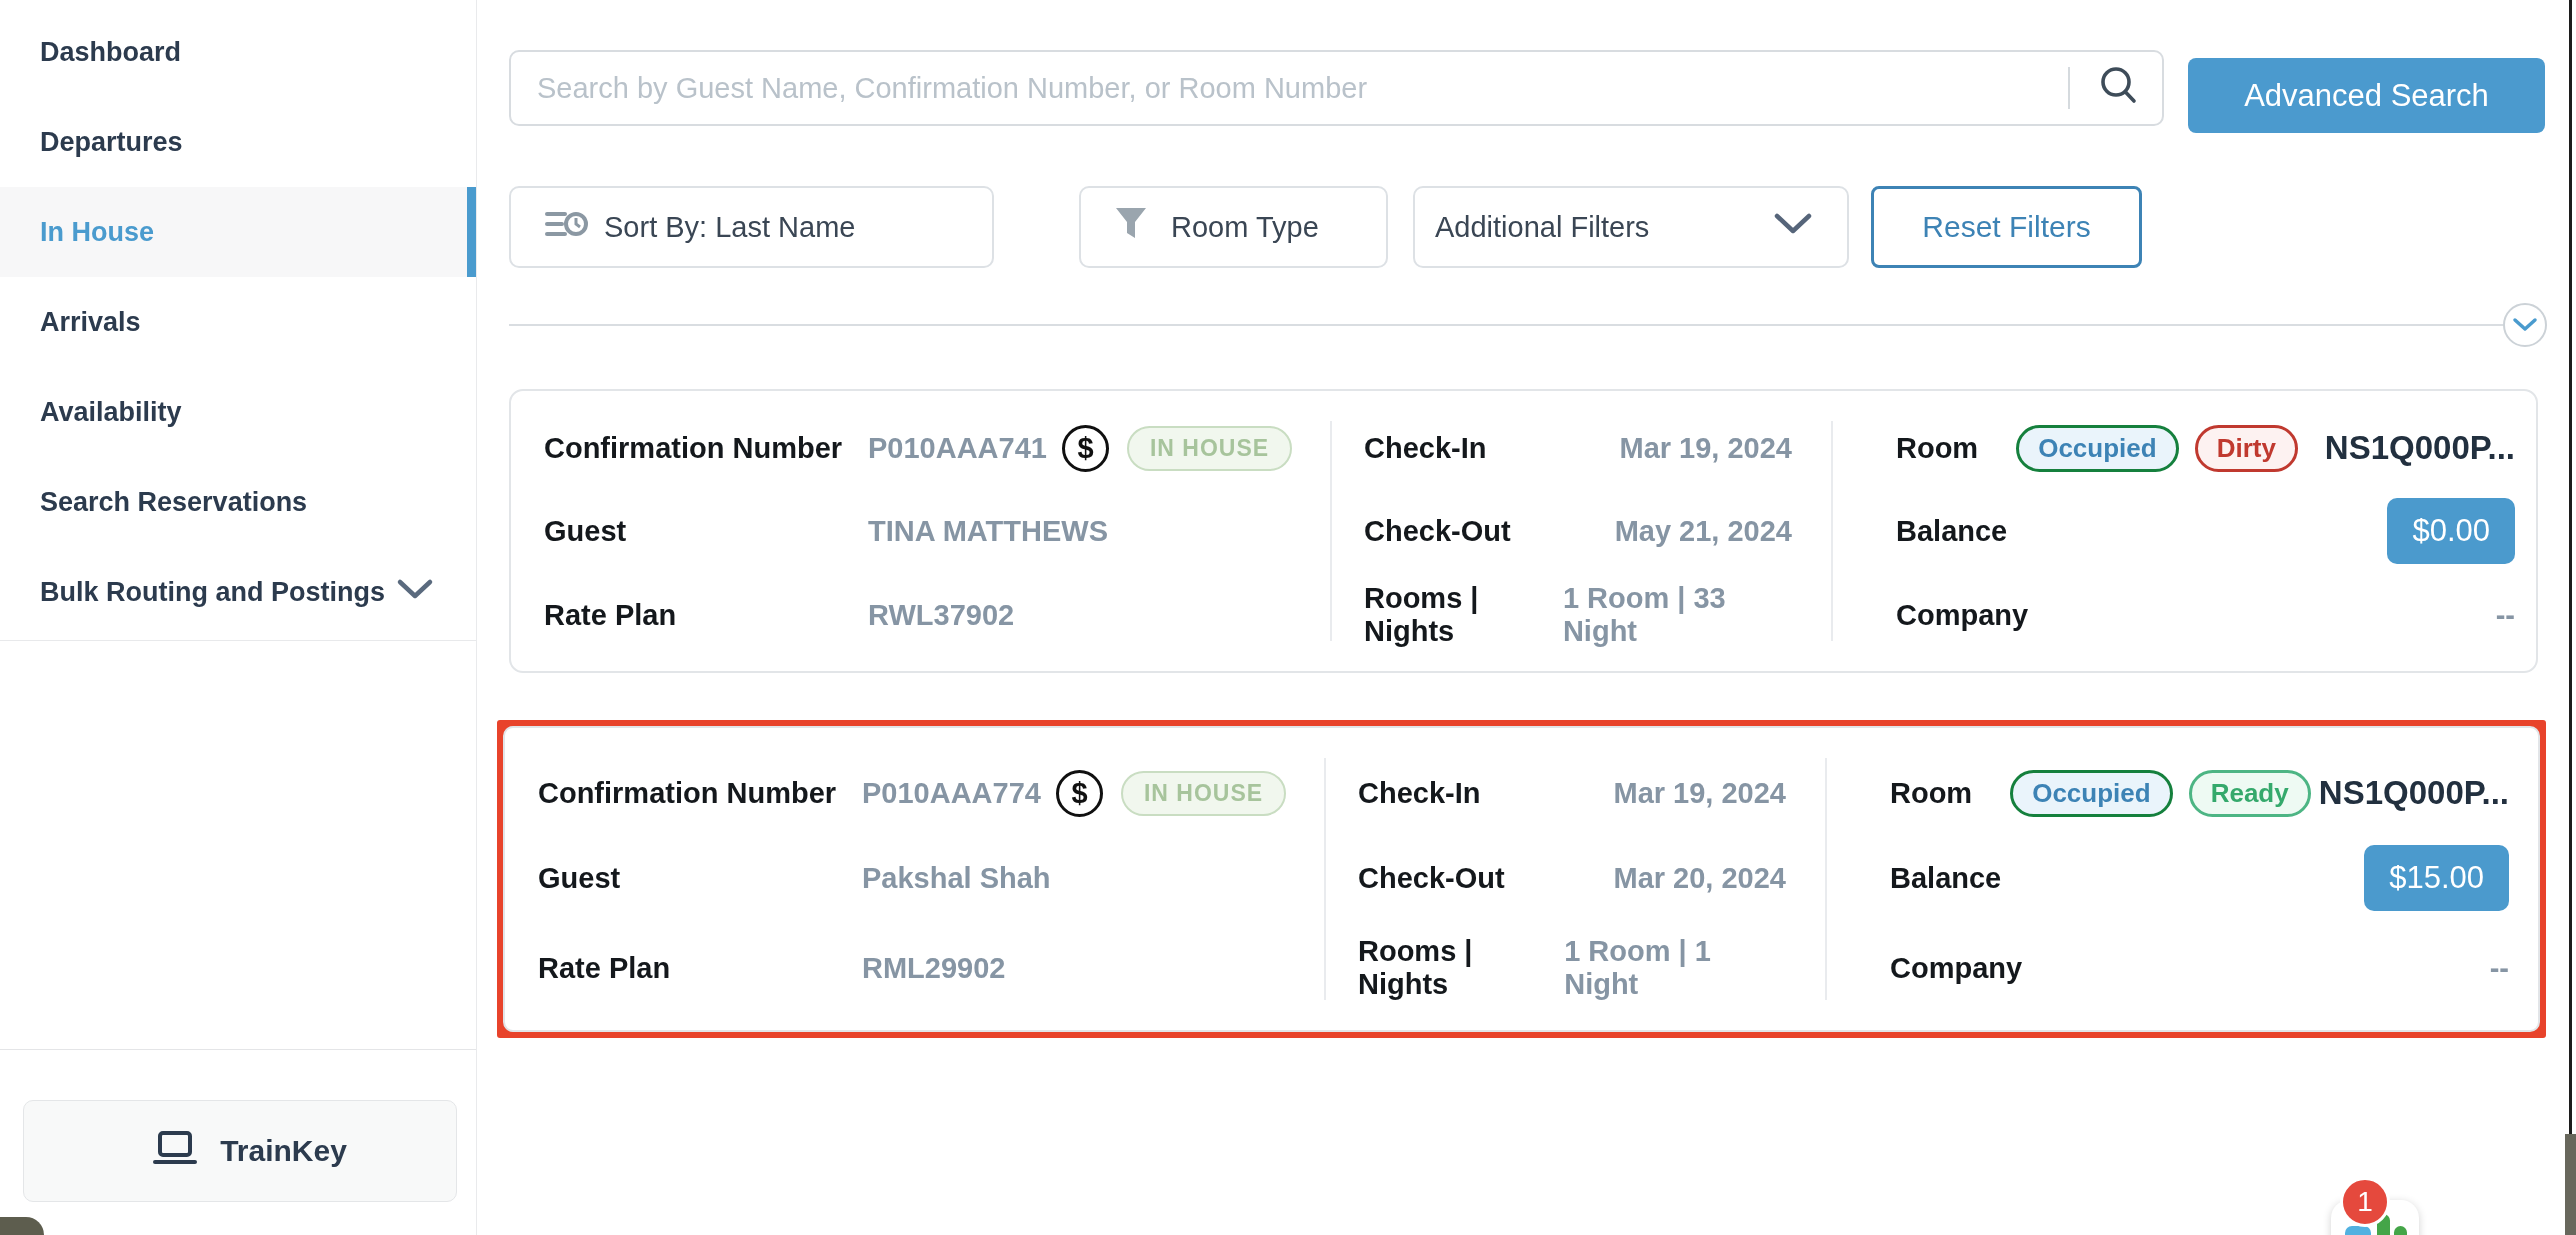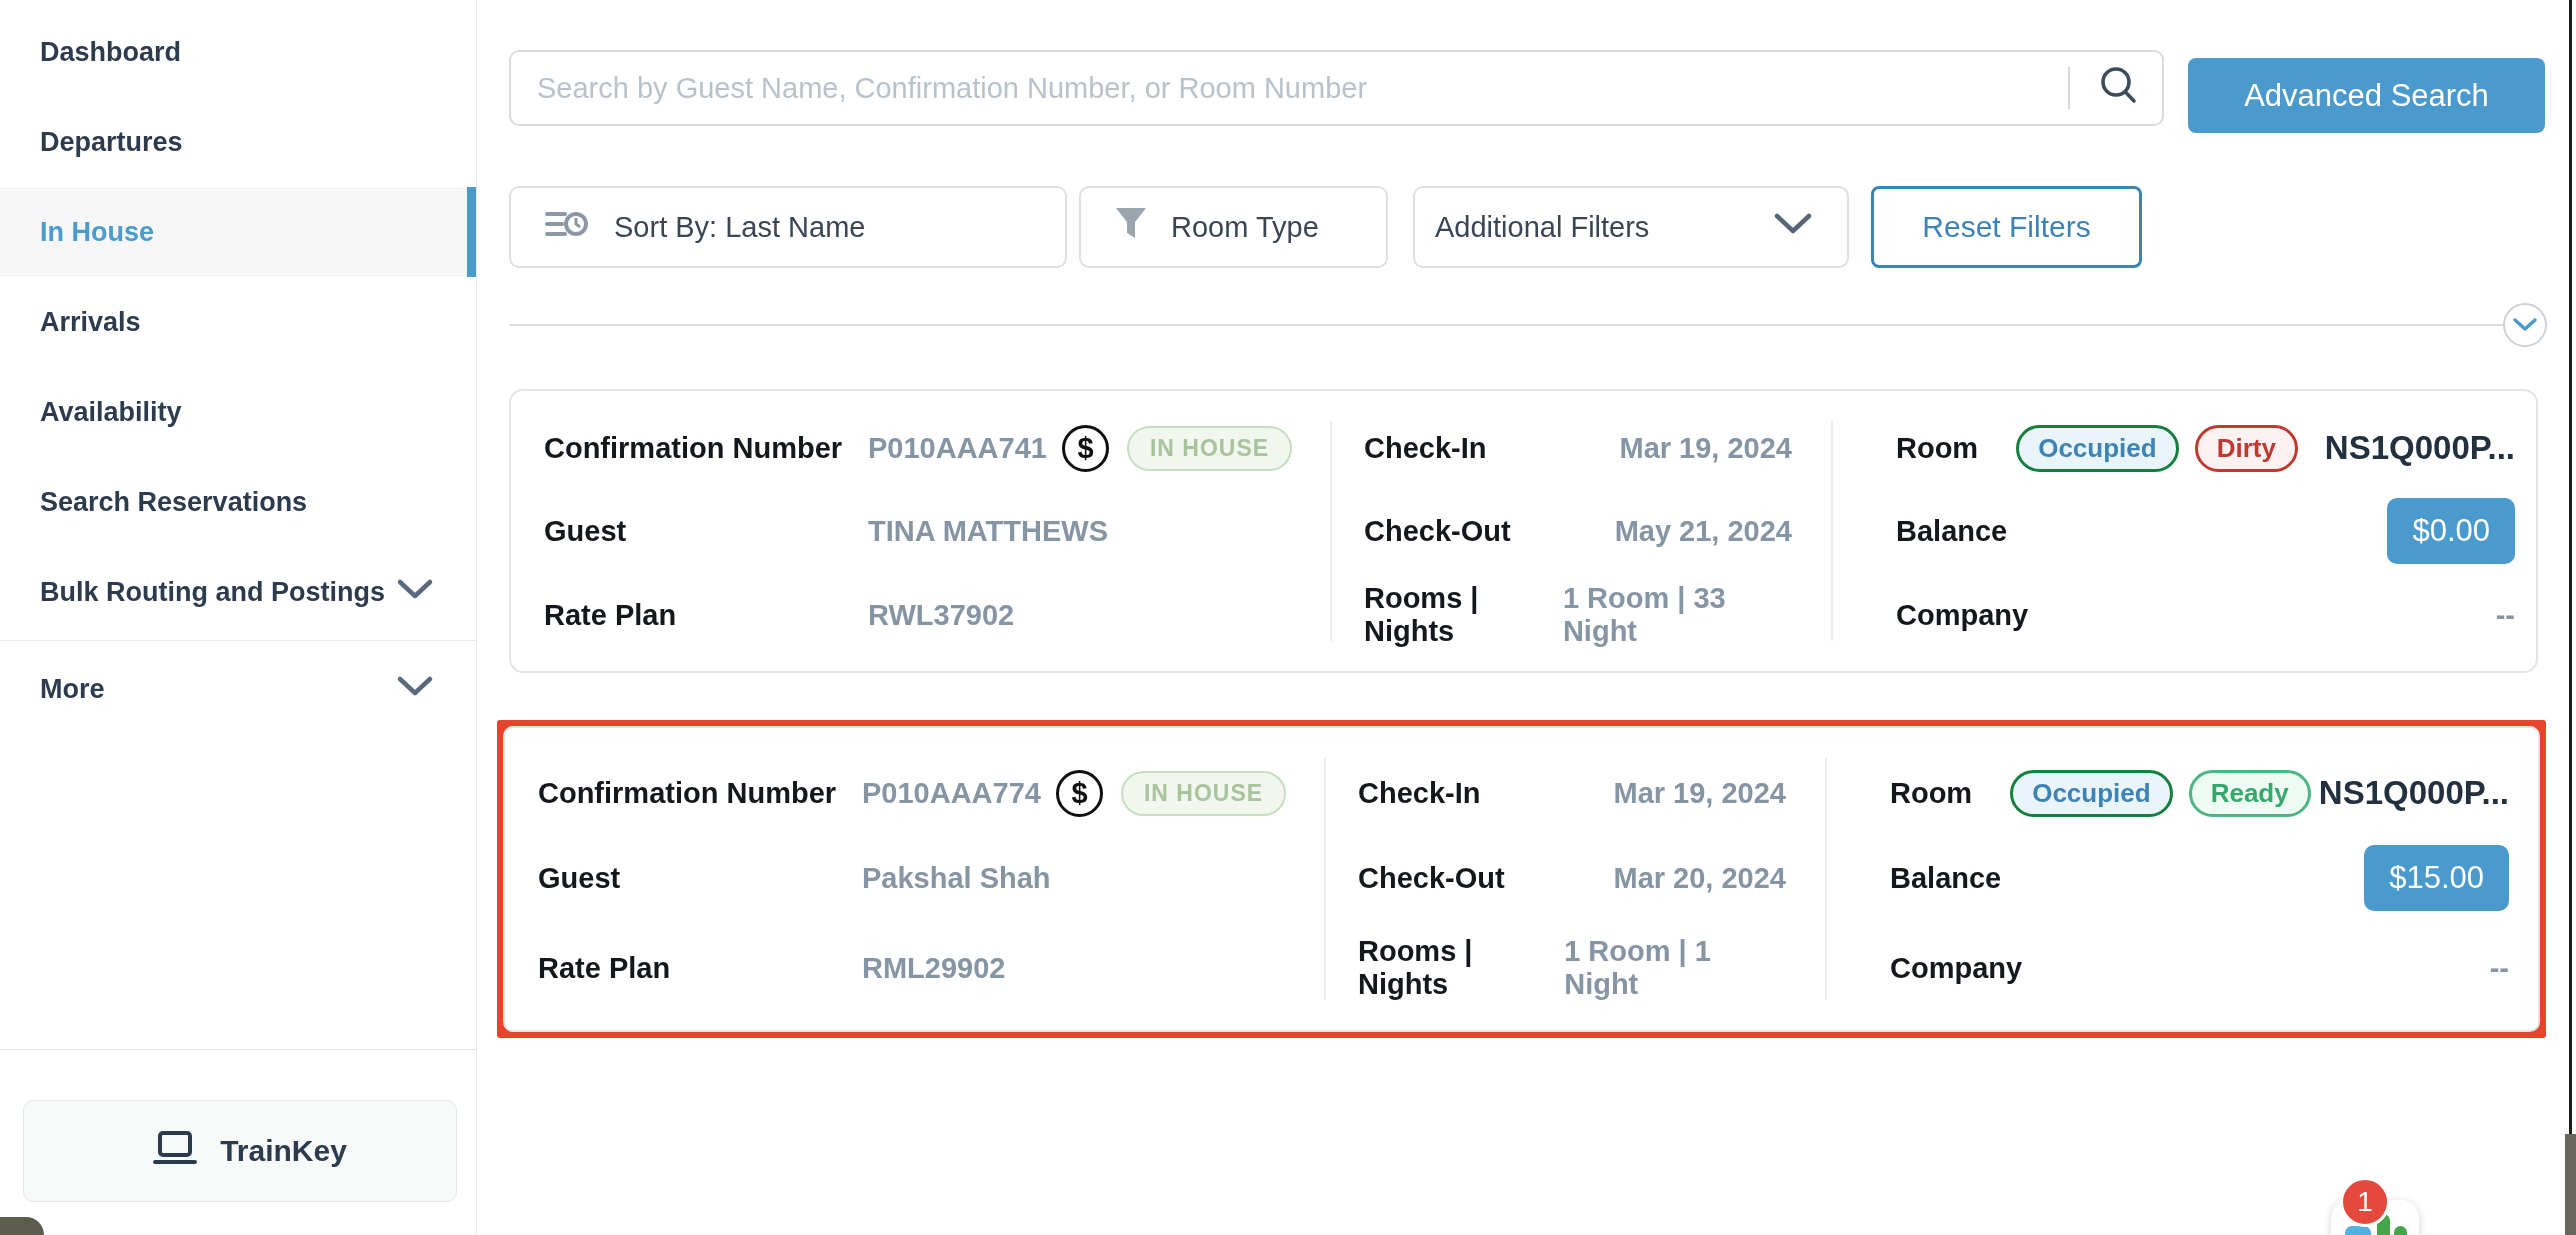--- a/index.html
+++ b/index.html
@@ -39,21 +39,21 @@
   .search-vdiv { width: 2px; height: 42px; background: #d5dade; margin: 0 26px 0 10px; }
 
   .adv-btn { position: absolute; left: 1710px; top: 58px; width: 357px; height: 75px;
     background: #4b9ace; border: none; border-radius: 8px; color: #ffffff;
     font-size: 31px; font-weight: 500; font-family: "Liberation Sans", sans-serif;
     cursor: pointer; }
 
   .filter-box { position: absolute; top: 186px; height: 82px; background: #fff;
     border: 2px solid #dde1e5; border-radius: 10px; display: flex; align-items: center;
     font-size: 29px; font-weight: 500; color: #3a4654; cursor: pointer; }
-  .fb-sort { left: 31px; width: 558px; padding-left: 34px; gap: 25px; }
+  .fb-sort { left: 31px; width: 485px; padding-left: 34px; gap: 15px; }
   .fb-roomtype { left: 601px; width: 309px; padding-left: 32px; gap: 22px; }
   .fb-additional { left: 935px; width: 436px; padding-left: 20px; }
   .fb-additional .chev { margin-left: auto; margin-right: 34px; }
   .reset-btn { position: absolute; left: 1393px; top: 186px; width: 271px; height: 82px;
     background: #fff; border: 3px solid #3d83b5; border-radius: 8px; color: #3d83b5;
     font-size: 30px; font-weight: 500; font-family: "Liberation Sans", sans-serif;
     cursor: pointer; }
 
   .collapse-line { position: absolute; left: 31px; top: 324px; width: 1995px; height: 2px;
     background: #d9dde1; }
@@ -155,28 +155,20 @@
       </div>
       <div class="nav-item">
         <span>Bulk Routing and Postings</span>
         <span class="chev">
           <svg width="38" height="24" viewBox="0 0 38 24">
               <polyline points="4,5 19,19 34,5" fill="none" stroke="#5a6a7e" stroke-width="4.5" stroke-linecap="round" stroke-linejoin="round"></polyline>
             </svg>
         </span>
       </div>
       <div class="nav-divider"></div>
-      <div class="nav-item">
-        <span>More</span>
-        <span class="chev">
-          <svg width="38" height="24" viewBox="0 0 38 24">
-              <polyline points="4,5 19,19 34,5" fill="none" stroke="#5a6a7e" stroke-width="4.5" stroke-linecap="round" stroke-linejoin="round"></polyline>
-            </svg>
-        </span>
-      </div>
     </nav>
 
     <div class="sidebar-bottom">
       <div class="trainkey-btn">
         <span>
           <svg width="46" height="36" viewBox="0 0 46 36">
               <rect x="8" y="3" width="30" height="22" rx="3" fill="none" stroke="#2c3b4e" stroke-width="4"></rect>
               <line x1="3" y1="32" x2="43" y2="32" stroke="#2c3b4e" stroke-width="4" stroke-linecap="round"></line>
             </svg>
         </span>

